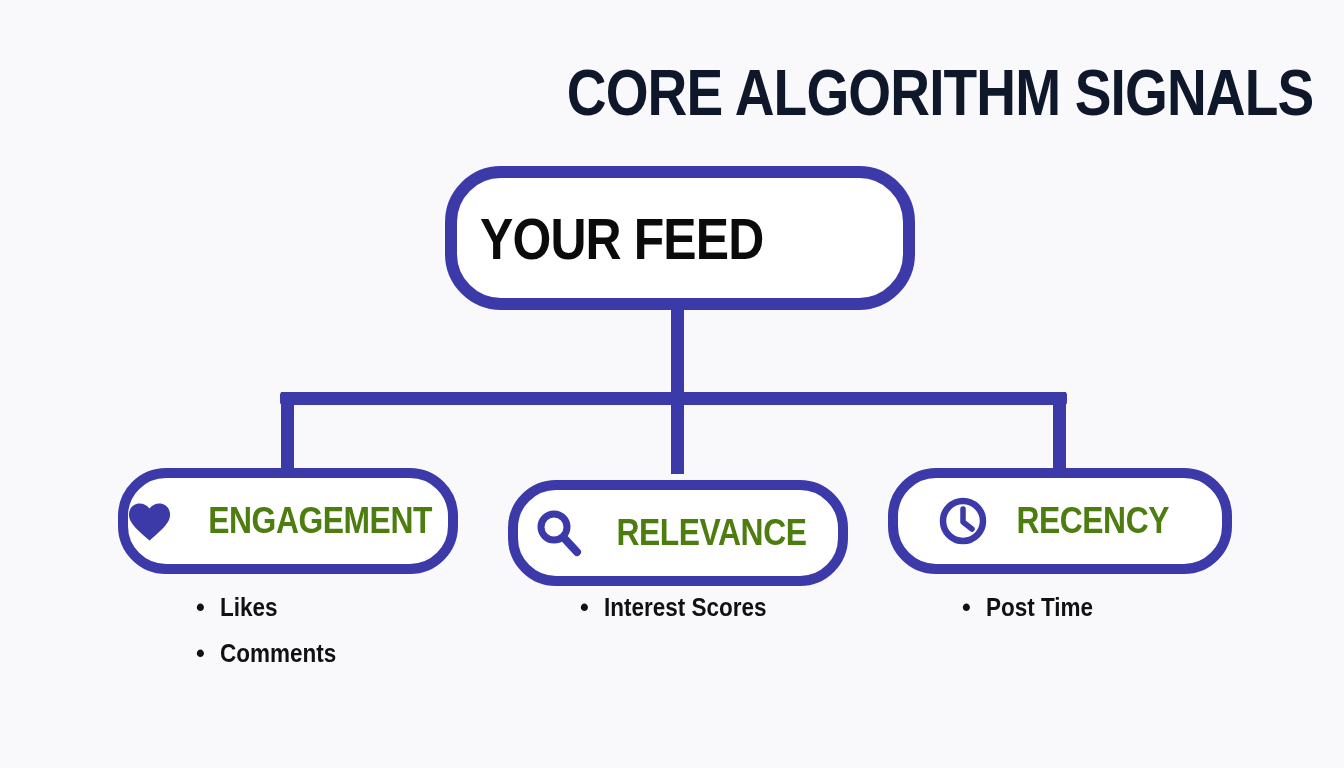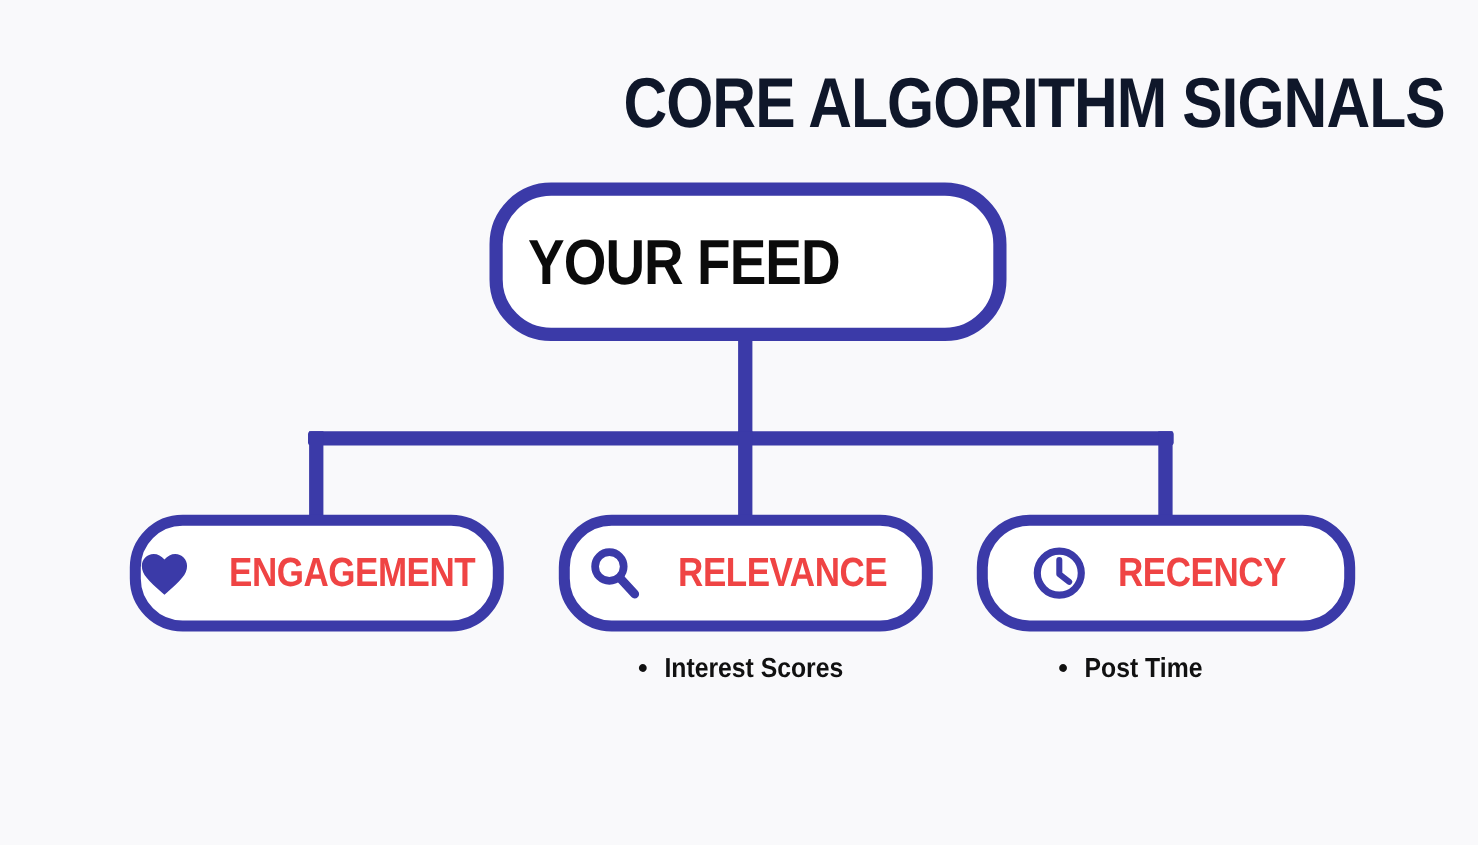--- a/index.html
+++ b/index.html
@@ -51,23 +51,23 @@
   
   .node{
     position:absolute;top:468px;height:106px;
     background:var(--box-fill);
     border:10px solid var(--accent);
     border-radius:48px;
     display:flex;align-items:center;justify-content:center;
     gap:17px;
   }
   .node-engagement{left:118px;width:340px;}
-  .node-relevance{left:508px;width:340px;}
+  .node-relevance{left:508px;width:340px;margin-top:12px;}
   .node-recency{left:888px;width:344px;}
-  .node-label{font-size:37px;font-weight:bold;letter-spacing:-0.5px;color:#ef4444;}
+  .node-label{font-size:37px;font-weight:bold;letter-spacing:-0.5px;color:#4d7c0f;}
   .node-icon{flex:0 0 auto;display:block;}
 
   
   .bullets{position:absolute;top:592px;list-style:none;}
   .bullets-engagement{left:196px;}
   .bullets-relevance{left:580px;text-decoration:underline;}
   .bullets-recency{left:962px;}
   .bullets li{
     font-size:25px;font-weight:bold;color:#111;
     line-height:30px;margin-bottom:16px;
@@ -113,20 +113,24 @@
   </div>
 
   <div class="node node-recency">
     <svg class="node-icon" width="48" height="48" viewBox="0 0 48 48">
       <circle cx="24" cy="24" r="20" fill="none" stroke="#3b3aa8" stroke-width="6.5"></circle>
       <polyline points="24,12 24,25 33,32" fill="none" stroke="#3b3aa8" stroke-width="5.5" stroke-linecap="round" stroke-linejoin="round"></polyline>
     </svg>
     <span class="node-label"><span class="cond">RECENCY</span></span>
   </div>
 
+  <ul class="bullets bullets-engagement">
+    <li><span class="cond-left">Likes</span></li>
+    <li><span class="cond-left">Comments</span></li>
+  </ul>
 
   <ul class="bullets bullets-relevance">
     <li><span class="cond-left">Interest Scores</span></li>
   </ul>
 
   <ul class="bullets bullets-recency">
     <li><span class="cond-left">Post Time</span></li>
   </ul>
 
 </div>

